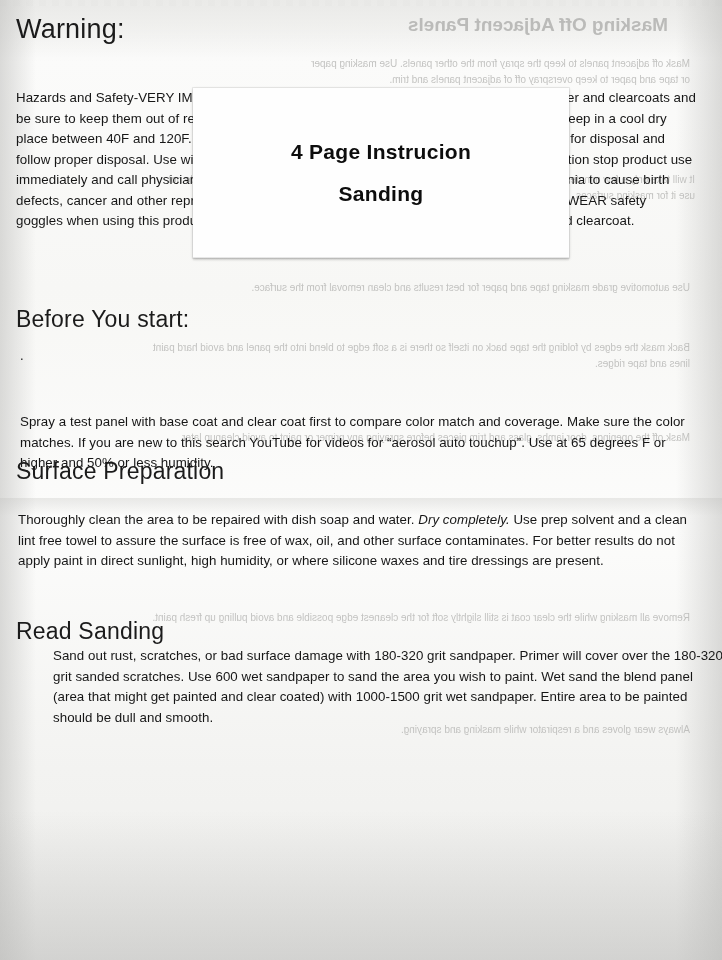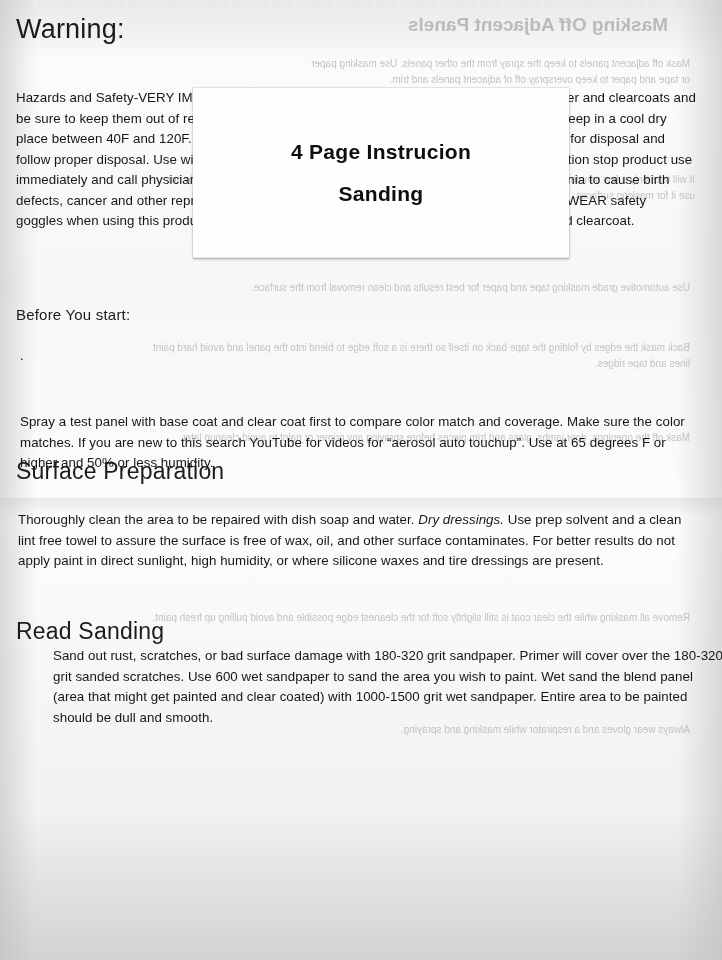--- a/index.html
+++ b/index.html
@@ -87,21 +87,21 @@
     color: #161616;
     font-size: 13.3px;
     line-height: 20.5px;
     letter-spacing: 0.05px;
   }
   .it { font-style: italic; }
 
   #h-warning { left: 16px; top: 14px; font-size: 27px; }
   #p-warning { left: 16px; top: 88px; width: 680px; }
 
-  #h-before { left: 16px; top: 306px; font-size: 15px; }
+  #h-before { left: 16px; top: 306px; font-size: 23px; }
   #dot-before {
     position: absolute; left: 20px; top: 348px;
     font-size: 13px; color: #161616;
   }
   #p-before { left: 20px; top: 368px; width: 675px; margin-top: 44px; }
 
   #h-surface { left: 16px; top: 458px; font-size: 23px; }
   #p-surface { left: 18px; top: 510px; width: 680px; }
 
   #h-sanding { left: 16px; top: 618px; font-size: 23px; }
@@ -166,21 +166,21 @@
   <div class="doc">
 
     <h1 class="head" id="h-warning">Warning:</h1>
     <p class="body" id="p-warning">Hazards and Safety-VERY IMPORTANT! Read all labels on the touch-up paint including primer and clearcoats and be sure to keep them out of reach of children. Call a physician IMMEDIATELY if swallowed. Keep in a cool dry place between 40F and 120F. DO NOT STORE IN CAR and avoid freezing. Check local laws for disposal and follow proper disposal. Use with adequate ventilation. If you experience dizziness or eye irritation stop product use immediately and call physician. This product contains chemicals known to the State of California to cause birth defects, cancer and other reproductive harm. WEAR an approved active paint respirator and WEAR safety goggles when using this product to protect lungs and eyes. This includes the primer, paint and clearcoat.</p>
 
     <h1 class="head" id="h-before">Before You start:</h1>
     <div id="dot-before">.</div>
     <p class="body" id="p-before">Spray a test panel with base coat and clear coat first to compare color match and coverage. Make sure the color matches.  If you are new to this search YouTube for videos for “aerosol auto touchup”.  Use at 65 degrees F or higher and 50% or less humidity.</p>
 
     <h1 class="head" id="h-surface">Surface Preparation</h1>
-    <p class="body" id="p-surface">Thoroughly clean the area to be repaired with dish soap and water.  <span class="it">Dry dressings.</span> Use prep solvent and a clean lint free towel to assure the surface is free of wax, oil, and other surface contaminates. For better results do not apply paint in direct sunlight, high humidity, or where silicone waxes and tire dressings are present.</p>
+    <p class="body" id="p-surface">Thoroughly clean the area to be repaired with dish soap and water.  <span class="it">Dry completely.</span> Use prep solvent and a clean lint free towel to assure the surface is free of wax, oil, and other surface contaminates. For better results do not apply paint in direct sunlight, high humidity, or where silicone waxes and tire dressings are present.</p>
 
     <h1 class="head" id="h-sanding">Read Sanding</h1>
     <p class="body" id="p-sanding1">Sand out rust, scratches, or bad surface damage with 180-320 grit sandpaper. Primer will cover over the 180-320 grit sanded scratches. Use 600 wet sandpaper to sand the area you wish to paint. Wet sand the blend panel (area that might get painted and clear coated) with 1000-1500 grit wet sandpaper. Entire area to be painted should be dull and smooth.</p>
 
   </div>
 
   <div id="label">
     <div class="lbl-line">4 Page Instrucion</div>
     <div class="lbl-line">Sanding</div>
   </div>

